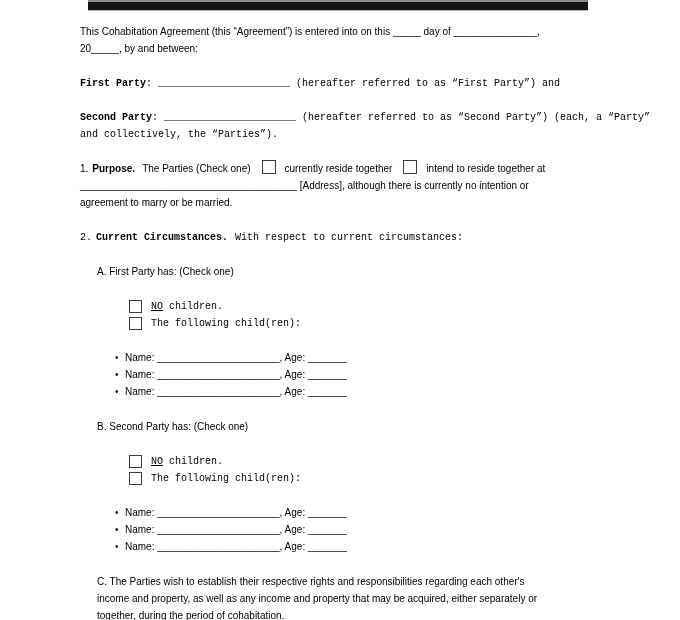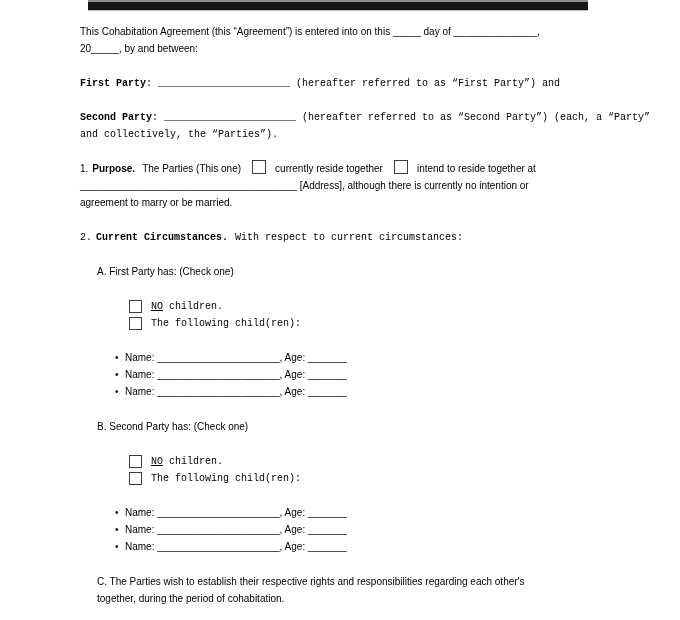--- a/index.html
+++ b/index.html
@@ -76,21 +76,21 @@
 
     <div class="para tight">
       <div class="line">
         <span class="b">Second Party</span><span>: ______________________ (hereafter referred to as “Second Party”) (each, a “Party”</span>
       </div>
       <div class="line">and collectively, the “Parties”).</div>
     </div>
 
     <div class="para">
       <div class="line">
-        <span class="num">1.</span><span class="b lbl">Purpose.</span><span>The Parties (This one)</span><span class="checkbox inline"></span><span>currently reside together</span><span class="checkbox inline"></span><span>intend to reside together at</span>
+        <span class="num">1.</span><span class="b lbl">Purpose.</span><span>The Parties (Check one)</span><span class="checkbox inline"></span><span>currently reside together</span><span class="checkbox inline"></span><span>intend to reside together at</span>
       </div>
       <div class="line">_______________________________________ [Address], although there is currently no intention or</div>
       <div class="line">agreement to marry or be married.</div>
     </div>
 
     <div class="para tight">
       <div class="line">
         <span class="num">2.</span><span class="b lbl">Current Circumstances.</span><span>With respect to current circumstances:</span>
       </div>
     </div>
@@ -132,17 +132,18 @@
     </div>
 
     <div class="para indent-2">
       <div class="line"><span class="bullet">•</span><span>Name: ______________________, Age: _______</span></div>
       <div class="line"><span class="bullet">•</span><span>Name: ______________________, Age: _______</span></div>
       <div class="line"><span class="bullet">•</span><span>Name: ______________________, Age: _______</span></div>
     </div>
 
     <div class="para indent-1">
       <div class="line">C. The Parties wish to establish their respective rights and responsibilities regarding each other's</div>
+      <div class="line">income and property, as well as any income and property that may be acquired, either separately or</div>
       <div class="line">together, during the period of cohabitation.</div>
     </div>
 
   </div>
 </div>
 
 </body></html>

